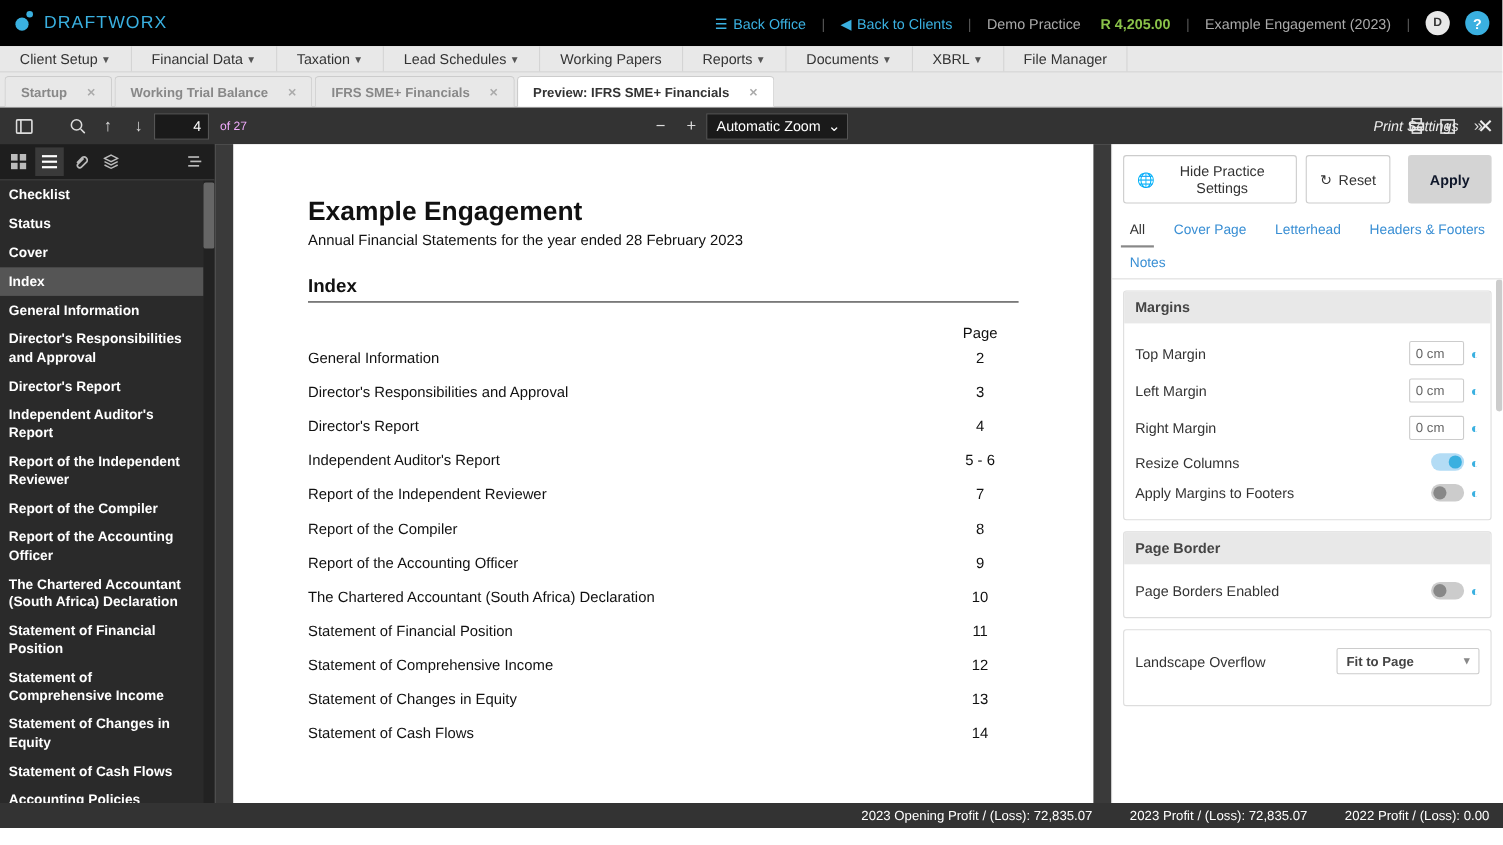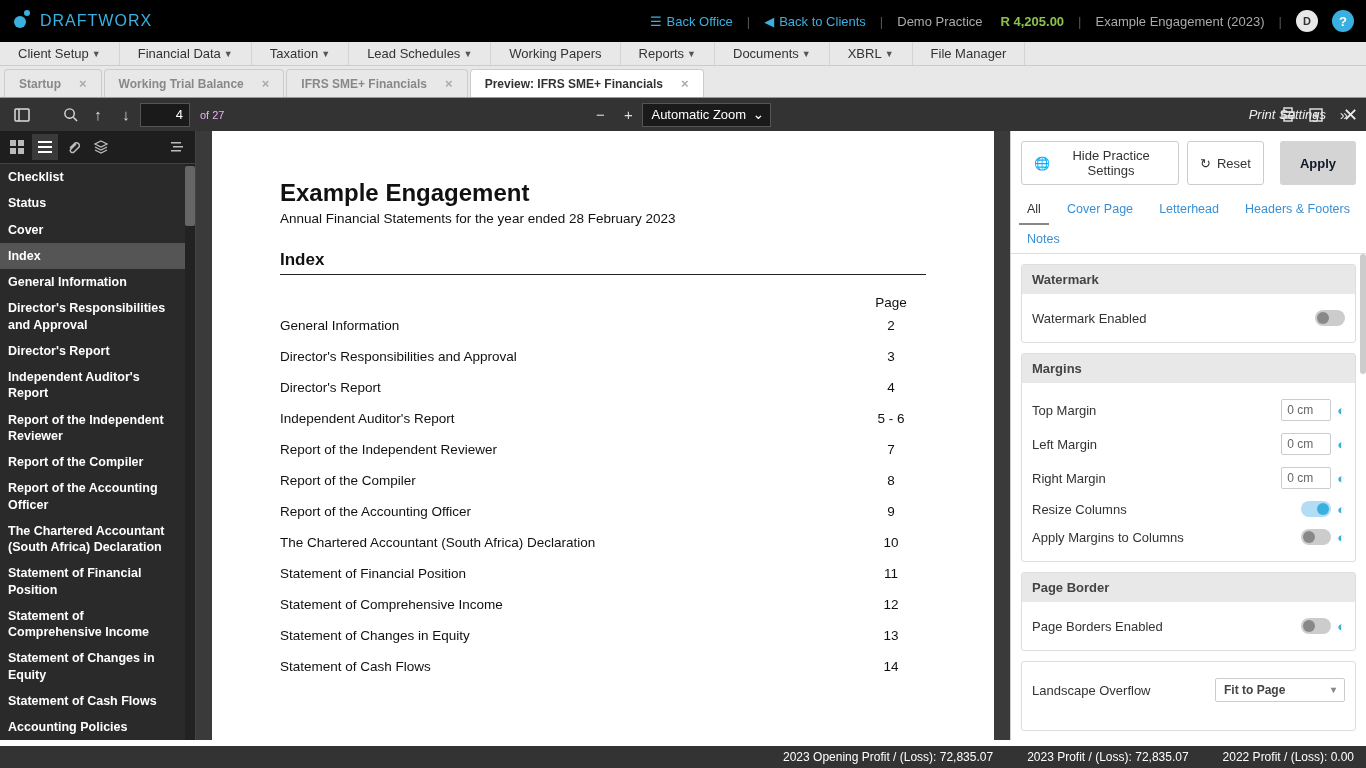--- a/index.html
+++ b/index.html
@@ -72,21 +72,21 @@
 .row-set { display: flex; align-items: center; justify-content: space-between; padding: 6px 0; font-size: 13px; color: #333; }
 .row-set .actions { display:flex; align-items:center; gap:6px; }
 .mini-input { width: 50px; border: 1px solid #ccc; border-radius: 2px; padding: 3px 5px; font-size: 12px; color: #666; }
 .mini-sel { border: 1px solid #ccc; border-radius: 2px; padding: 4px 28px 4px 8px; font-size: 12px; color: #444; position: relative; min-width: 130px; cursor: pointer; font-weight: bold; }
 .mini-sel::after { content:"▾"; position:absolute; right:8px; color:#888; font-size:10px; top:5px;}
 .toggle { width: 30px; height: 16px; border-radius: 8px; background: #ccc; position: relative; cursor: pointer; }
 .toggle::after { content: ""; position: absolute; width: 12px; height: 12px; background: #888; border-radius: 50%; top: 2px; left: 2px; transition: .15s; }
 .toggle.on { background: #b3dcf5; }
 .toggle.on::after { background: #3ab0e0; left: 16px; }
 .reset-ico { color: #3ab0e0; font-size: 13px; cursor: pointer; }
-.status-bar { height: 22px; background: #333; color: #fff; display: flex; align-items: center; justify-content: flex-end; padding: 0 12px; font-size: 12px; gap: 34px; position: fixed; bottom: 0; left: 0; right: 0; }
+.status-bar { height: 22px; background: #333; color: #fff; display: flex; align-items: center; justify-content: flex-end; padding: 0 12px; font-size: 12px; gap: 34px; position: fixed; bottom: 16px; left: 0; right: 0; }
 svg { display: block; }
 .rp-scroll-cue{position:absolute; right:0; top:0; width:6px; height:120px; background:#ccc; border-radius:3px;}
 </style>
 </head>
 <body>
 
 <div class="top-bar">
   <div class="logo">
     <span class="logo-icon"></span>
     <span>DRAFTWORX</span>
@@ -332,29 +332,20 @@
         <div class="rp-tab active">All</div>
         <div class="rp-tab">Cover Page</div>
         <div class="rp-tab">Letterhead</div>
         <div class="rp-tab">Headers &amp; Footers</div>
         <div class="rp-tab">Notes</div>
       </div>
     <div class="rp-body">
         <div class="rp-inner">
       <div class="rp-scroll-cue"></div>
 
-      <div class="section">
-        <div class="section-h">Watermark</div>
-        <div class="section-body">
-          <div class="row-set">
-            <span>Watermark Enabled</span>
-            <div class="toggle"></div>
-          </div>
-        </div>
-      </div>
 
       <div class="section">
         <div class="section-h">Margins</div>
         <div class="section-body">
           <div class="row-set">
             <span>Top Margin</span>
             <div class="actions">
                   <input class="mini-input" value="0 cm" style="">
                   <span class="reset-ico">◐</span>
                 </div>
@@ -374,21 +365,21 @@
                 </div>
           </div>
           <div class="row-set">
             <span>Resize Columns</span>
             <div class="actions">
                   <div class="toggle on"></div>
                   <span class="reset-ico">◐</span>
                 </div>
           </div>
           <div class="row-set">
-            <span>Apply Margins to Columns</span>
+            <span>Apply Margins to Footers</span>
             <div class="actions">
                   <div class="toggle"></div>
                   <span class="reset-ico">◐</span>
                 </div>
           </div>
         </div>
       </div>
 
       <div class="section">
         <div class="section-h">Page Border</div>

